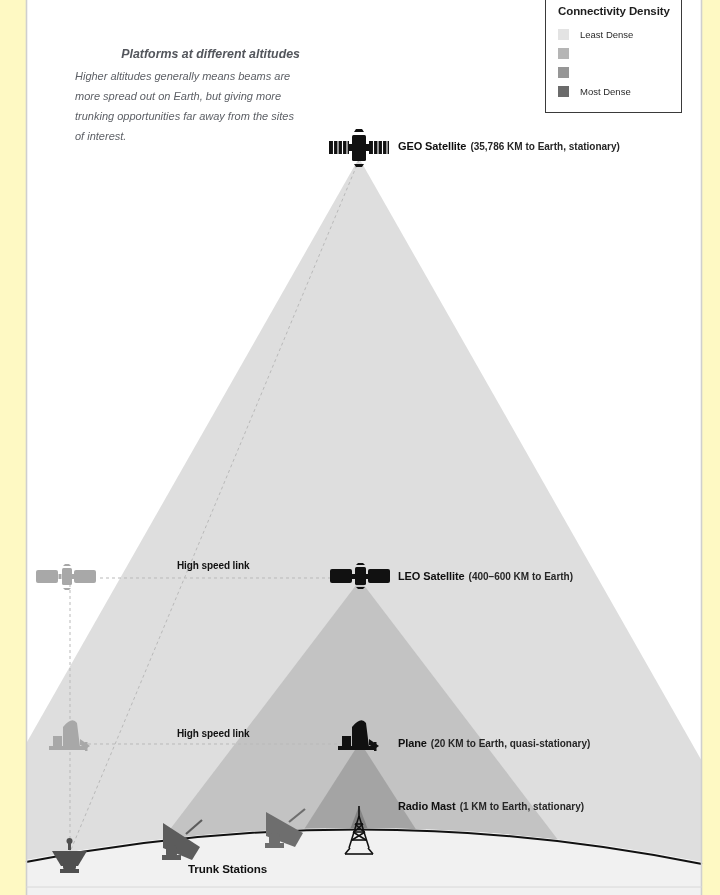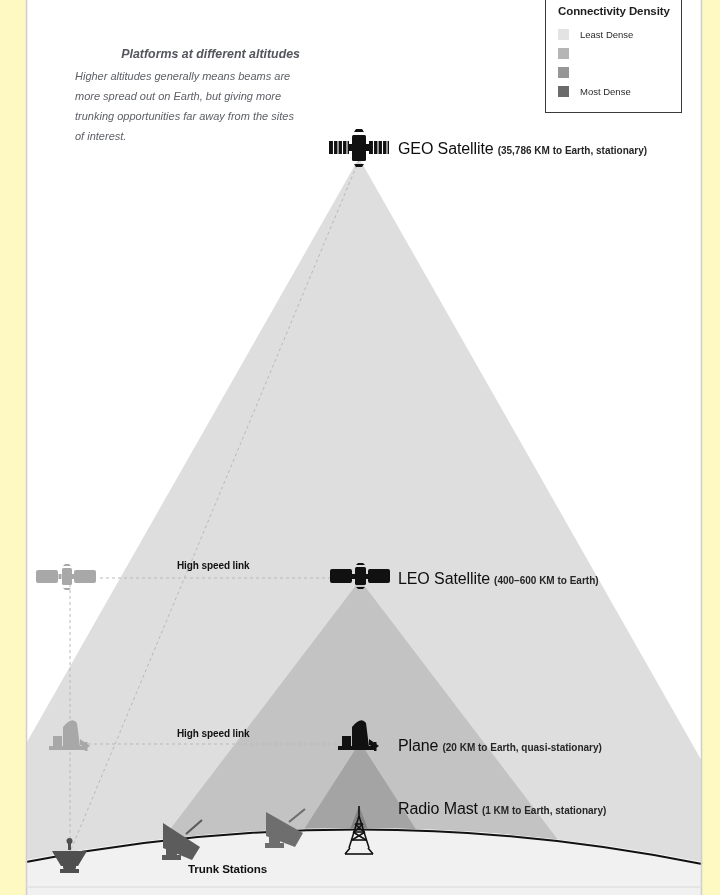--- a/index.html
+++ b/index.html
@@ -86,22 +86,22 @@
   }
 
   
   .plat-label {
     position: absolute;
     white-space: nowrap;
     z-index: 30;
     font-size: 0;
   }
   .plat-label .nm {
-    font-size: 16px;
-    font-weight: normal;
+    font-size: 11px;
+    font-weight: bold;
     color: #0f0f0f;
     letter-spacing: -0.1px;
   }
   .plat-label .dt {
     font-size: 10px;
     color: #262626;
     margin-left: 4px;
     font-weight: bold;
   }
 

